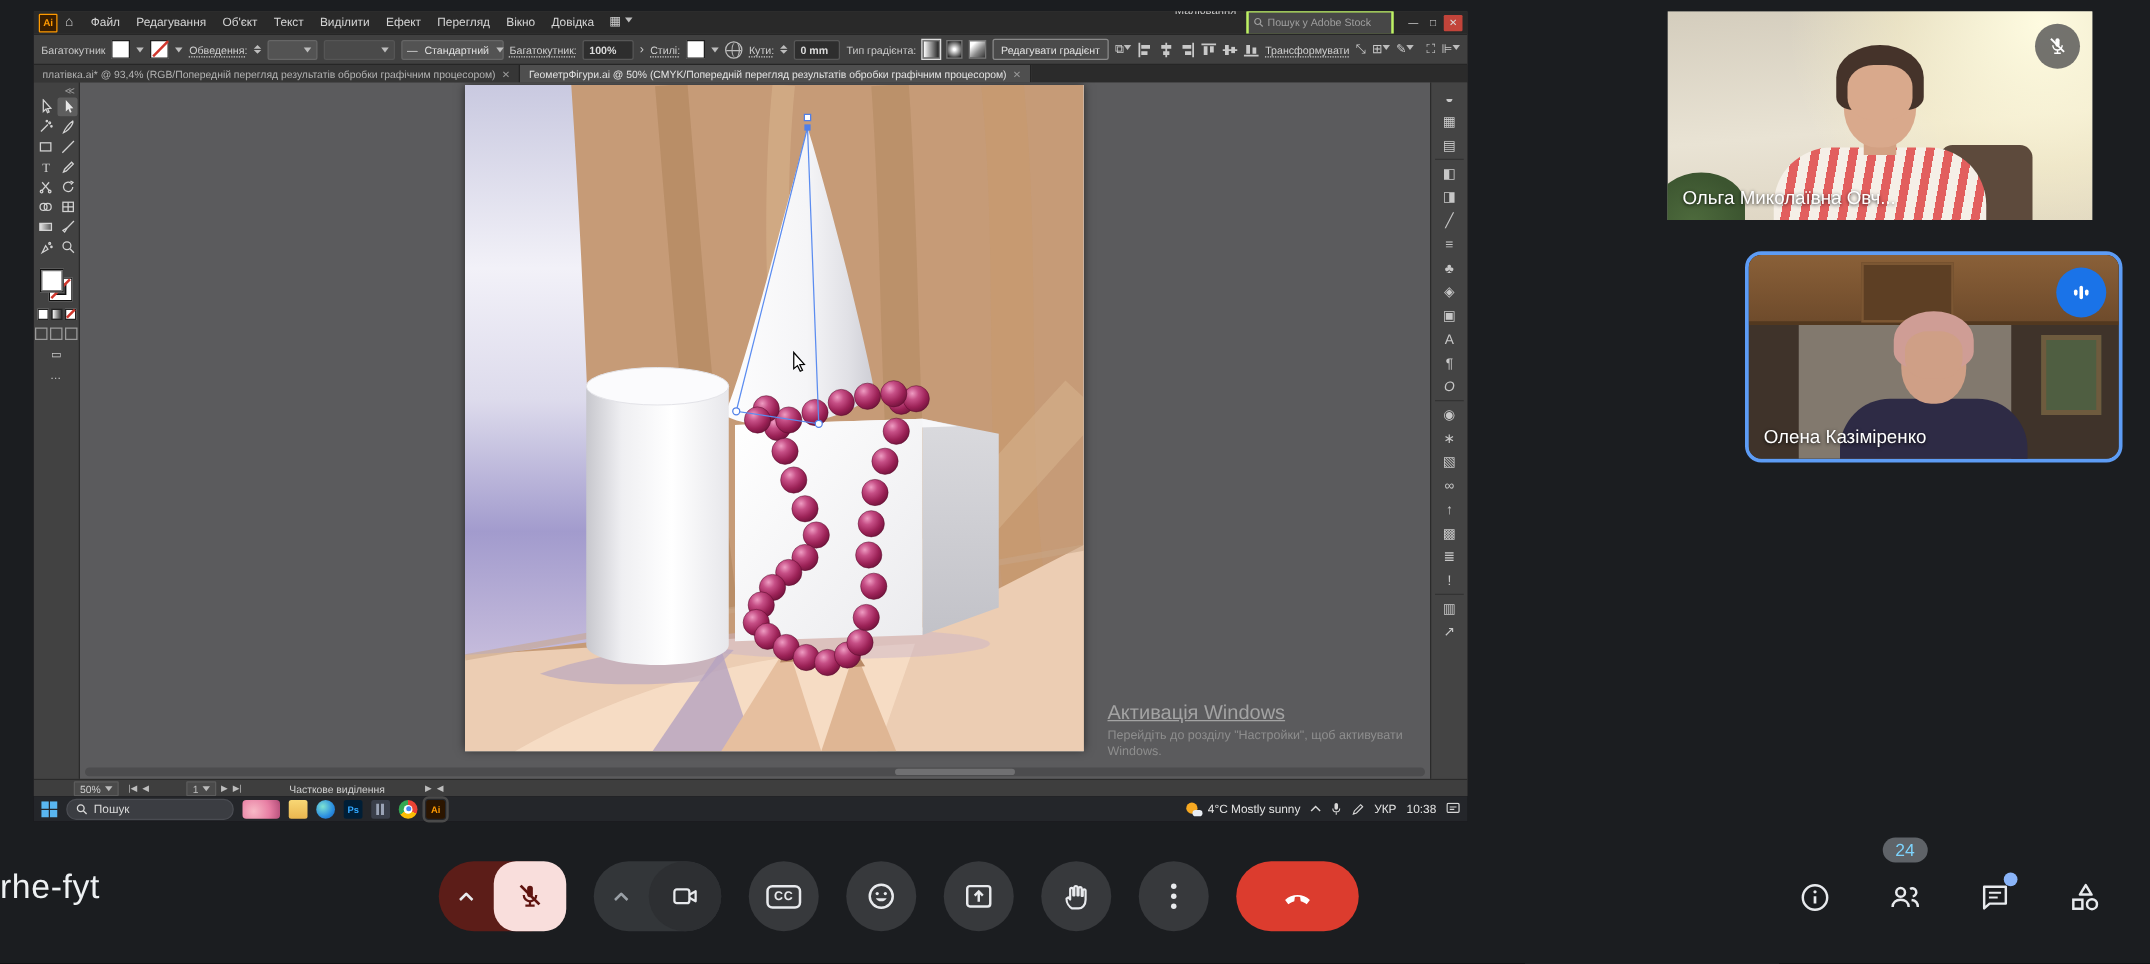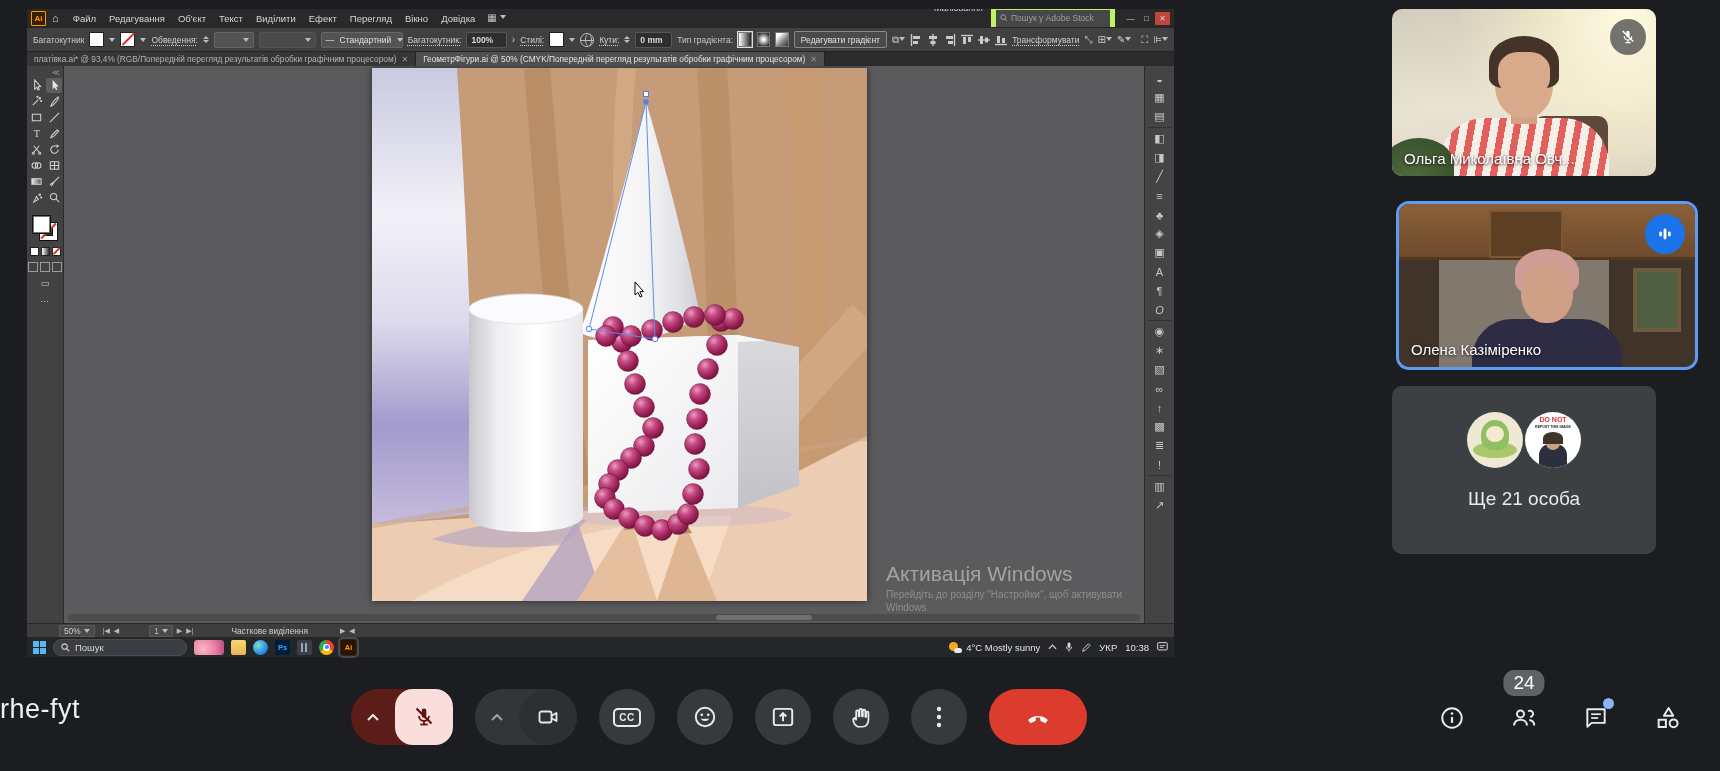--- a/index.html
+++ b/index.html
@@ -10,21 +10,21 @@
   .ai{position:absolute;left:0;top:0;right:0;bottom:20px;background:#3d3d3d;display:flex;flex-direction:column;overflow:hidden;}
   .ai-titlebar{height:18px;background:#292929;display:flex;align-items:center;gap:6px;padding:0 4px;flex:0 0 auto;}
   .ai-logo{width:13px;height:13px;background:#3a1e00;color:#ff9a00;font-size:8px;font-weight:bold;
            display:flex;align-items:center;justify-content:center;border:1px solid #ff9a00;border-radius:1px;}
   .home-ico{color:#cfcfcf;font-size:11px;line-height:1;}
   .menus{display:flex;gap:13px;margin-left:8px;}
   .menus span{font-size:9.5px;color:#d6d6d6;white-space:nowrap;}
   .tb-right{margin-left:auto;display:flex;align-items:center;gap:8px;}
   .ws-switch{color:#cfcfcf;font-size:9px;display:flex;gap:17px;align-items:center;flex-direction:column;}
   .caret{display:inline-block;width:0;height:0;border-left:3px solid transparent;border-right:3px solid transparent;border-top:4px solid #bdbdbd;}
-  .ai-search{width:106px;height:13px;background:#474747;border:5px solid #bef264;border-radius:2px;
+  .ai-search{width:106px;height:13px;background:#474747;border:2px solid #bef264;border-radius:2px;
              display:flex;align-items:center;gap:3px;padding:2px 4px;color:#9f9f9f;font-size:8.5px;overflow:hidden;white-space:nowrap;}
   .winbtns{display:flex;align-items:center;gap:1px;}
   .winbtn{width:15px;height:13px;color:#d9d9d9;font-size:8px;display:flex;align-items:center;justify-content:center;}
   .winbtn.close{background:#c2443a;border-radius:1px;}
   
   .ai-options{height:23px;background:#404040;border-top:1px solid #262626;border-bottom:1px solid #262626;
               display:flex;align-items:center;gap:5px;padding:0 6px;font-size:8.5px;color:#c9c9c9;white-space:nowrap;overflow:hidden;flex:0 0 auto;}
   .opt-label{color:#c9c9c9;}
   .opt-link{color:#cfcfcf;text-decoration:underline;text-decoration-style:dotted;text-underline-offset:2px;}
   .swatch{width:13px;height:13px;border:1px solid #1f1f1f;background:#fff;position:relative;flex:0 0 auto;}
@@ -72,21 +72,21 @@
   .mini-sw i.grad{background:linear-gradient(90deg,#fff,#333);}
   .mini-sw i.none:after{content:"";position:absolute;left:-1px;top:2px;width:9px;height:1.5px;background:#d0362c;transform:rotate(-45deg);}
   .mode-row{display:flex;gap:2px;margin-top:6px;}
   .mode-row i{width:8px;height:8px;border:1px solid #9a9a9a;display:block;}
   .screen-mode{margin-top:6px;color:#c9c9c9;font-size:9px;}
   .tool-more{margin-top:6px;color:#c9c9c9;font-size:9px;letter-spacing:1px;}
   .canvas{flex:1;background:#5b5b5d;position:relative;min-width:0;overflow:hidden;}
   .artboard{position:absolute;left:308px;top:2px;width:495px;height:533px;background:#fff;box-shadow:0 0 7px rgba(0,0,0,.55);}
   .artboard svg{display:block;}
   .watermark{position:absolute;left:822px;top:496px;width:256px;color:#a3a3a3;}
-  .watermark .w1{font-size:21px;}
+  .watermark .w1{font-size:16px;text-decoration:underline;}
   .watermark .w2{font-size:10px;color:#8e8e8e;margin-top:3px;line-height:1.25;}
   .hscroll{position:absolute;left:4px;right:4px;bottom:2px;height:7px;background:#4c4c4e;border-radius:4px;}
   .hthumb{position:absolute;left:648px;width:96px;top:1px;bottom:1px;background:#707072;border-radius:4px;}
   .dock{width:29px;background:#444;border-left:1px solid #2b2b2b;display:flex;flex-direction:column;align-items:center;padding-top:3px;flex:0 0 auto;}
   .dock span{height:19px;display:flex;align-items:center;justify-content:center;color:#c7c7c7;font-size:11px;width:100%;}
   .dock .sep{height:1px;background:#333;width:80%;margin:1px 0;}
   
   .ai-status{height:13px;background:#3e3e3e;border-top:1px solid #2a2a2a;display:flex;align-items:center;gap:8px;
              padding:0 6px;font-size:8.3px;color:#cfcfcf;flex:0 0 auto;}
   .st-box{display:flex;align-items:center;gap:3px;background:#4a4a4a;border:1px solid #5c5c5c;height:10px;padding:0 4px;border-radius:1px;margin-left:26px;}
@@ -105,21 +105,21 @@
   .tico.chrome{border-radius:50%;background:conic-gradient(#ea4335 0 33%,#fbbc05 0 66%,#34a853 0 100%);}
   .tico.chrome:before{content:"";position:absolute;inset:4px;border-radius:50%;background:#fff;}
   .tico.chrome:after{content:"";position:absolute;inset:5.5px;border-radius:50%;background:#4285f4;}
   .tico.ai-app{background:#2b1500;color:#ff9a00;outline:2px solid #4a4a4a;outline-offset:1px;}
   .tray{margin-left:auto;display:flex;align-items:center;gap:8px;color:#e3e3e3;font-size:9.5px;}
   .wx{display:flex;align-items:center;gap:4px;}
   .wx-ico{width:13px;height:13px;position:relative;}
   .wx-ico:before{content:"";position:absolute;left:0;top:1px;width:9px;height:9px;border-radius:50%;background:#f6a821;}
   .wx-ico:after{content:"";position:absolute;right:0;bottom:1px;width:8px;height:5px;border-radius:4px;background:#e8ecf2;}
   
-  .tile{position:absolute;left:1392px;width:264px;border-radius:10px;overflow:hidden;background:#3c4043;}
+  .tile{position:absolute;left:1334px;width:340px;border-radius:0;overflow:hidden;background:#3c4043;}
   .tile-name{position:absolute;left:12px;bottom:9px;color:#fff;font-size:15px;text-shadow:0 1px 3px rgba(0,0,0,.85);z-index:5;}
   .badge-ico{position:absolute;right:10px;top:10px;width:36px;height:36px;border-radius:50%;display:flex;align-items:center;justify-content:center;z-index:5;}
   .mic-badge{background:rgba(70,70,72,.75);}
   .speak-badge{background:#1a73e8;width:40px;height:40px;}
   .t1-photo{position:absolute;inset:0;background:linear-gradient(175deg,#d4cdbd,#e9e3d4 55%,#dcd3c0);}
   .t1-flare{position:absolute;inset:0;background:radial-gradient(circle at 88% 6%,rgba(255,252,225,.98),rgba(255,246,200,.45) 34%,rgba(255,246,200,0) 60%);}
   .t1-plant{position:absolute;left:-8px;bottom:-14px;width:70px;height:52px;background:radial-gradient(ellipse at 40% 80%,#4e6b3d,#3c5530 70%);border-radius:50% 50% 0 0;}
   .t1-chair{position:absolute;right:48px;bottom:0;width:74px;height:60px;background:#5d4a3c;border-radius:10px 10px 0 0;}
   .t1-torso{position:absolute;left:50%;transform:translateX(-50%);bottom:-6px;width:170px;height:64px;border-radius:46px 46px 0 0;
             background:repeating-linear-gradient(100deg,#e25f5e 0 7px,#f5efe7 7px 15px);}
@@ -156,22 +156,22 @@
   .mic-group{background:#5c1d18;}
   .cam-group{background:#333639;}
   .grp-chev{width:44px;display:flex;align-items:center;justify-content:center;}
   .mic-btn{width:58px;height:56px;border-radius:18px;background:#f9dedc;display:flex;align-items:center;justify-content:center;}
   .cam-btn{width:58px;height:56px;border-radius:50%;background:#2d2f32;display:flex;align-items:center;justify-content:center;}
   .ctl-circle{width:56px;height:56px;border-radius:50%;background:#37393c;display:flex;align-items:center;justify-content:center;color:#e8eaed;}
   .cc-box{border:2px solid #e8eaed;border-radius:5px;padding:2px 4px;font-size:10px;font-weight:bold;letter-spacing:.5px;}
   .end-call{width:98px;height:56px;border-radius:28px;background:#dc3c2e;display:flex;align-items:center;justify-content:center;}
   .right-icons{position:absolute;left:1437px;top:703px;display:flex;align-items:center;gap:42px;}
   .ric{position:relative;width:30px;height:30px;display:flex;align-items:center;justify-content:center;}
-  .count-badge{position:absolute;left:50%;transform:translateX(-50%);top:-33px;background:#5f6368;color:#ffffff;
-               font-size:19px;padding:2px 10px;border-radius:11px;}
+  .count-badge{position:absolute;left:50%;transform:translateX(-50%);top:-33px;background:#5f6368;color:#7dd3fc;
+               font-size:14px;padding:2px 10px;border-radius:11px;}
   .unread-dot{position:absolute;right:-3px;top:-5px;width:11px;height:11px;border-radius:50%;background:#8ab4f8;}
   .chev-up{stroke:#e8eaed;stroke-width:2;fill:none;}
 </style>
 </head>
 <body>
 
 <div class="stage">
 
   <div class="share">
     <div class="ai">
@@ -688,37 +688,20 @@
     <div class="badge-ico speak-badge">
       <svg width="20" height="20" viewBox="0 0 24 24">
         <rect x="5" y="9" width="3.4" height="6" rx="1.7" fill="#fff"></rect>
         <rect x="10.3" y="5.5" width="3.4" height="13" rx="1.7" fill="#fff"></rect>
         <rect x="15.6" y="9" width="3.4" height="6" rx="1.7" fill="#fff"></rect>
       </svg>
     </div>
     <div class="tile-name">Олена Казіміренко</div>
   </div>
 
-  <div class="tile" style="top:386px;height:168px;">
-    <div class="t3-avatars">
-      <div class="avatar av1">
-        <div class="pad"></div>
-          <div class="body"></div>
-          <div class="face"></div>
-      </div>
-      <div class="avatar av2">
-        <div class="warn1">DO NOT</div>
-        <div class="warn2">REPOST THIS IMAGE</div>
-        <div class="fig"></div>
-          <div class="fighead"></div>
-          <div class="fighair"></div>
-      </div>
-    </div>
-    <div class="t3-label">Ще 21 особа</div>
-  </div>
 
   <div class="meet-code">rhe-fyt</div>
 
   <div class="controls">
     <div class="ctl-group mic-group">
       <span class="grp-chev">
         <svg width="12" height="7" viewBox="0 0 12 7">
             <polyline class="chev-up" points="1,6 6,1 11,6"></polyline>
           </svg>
       </span>

